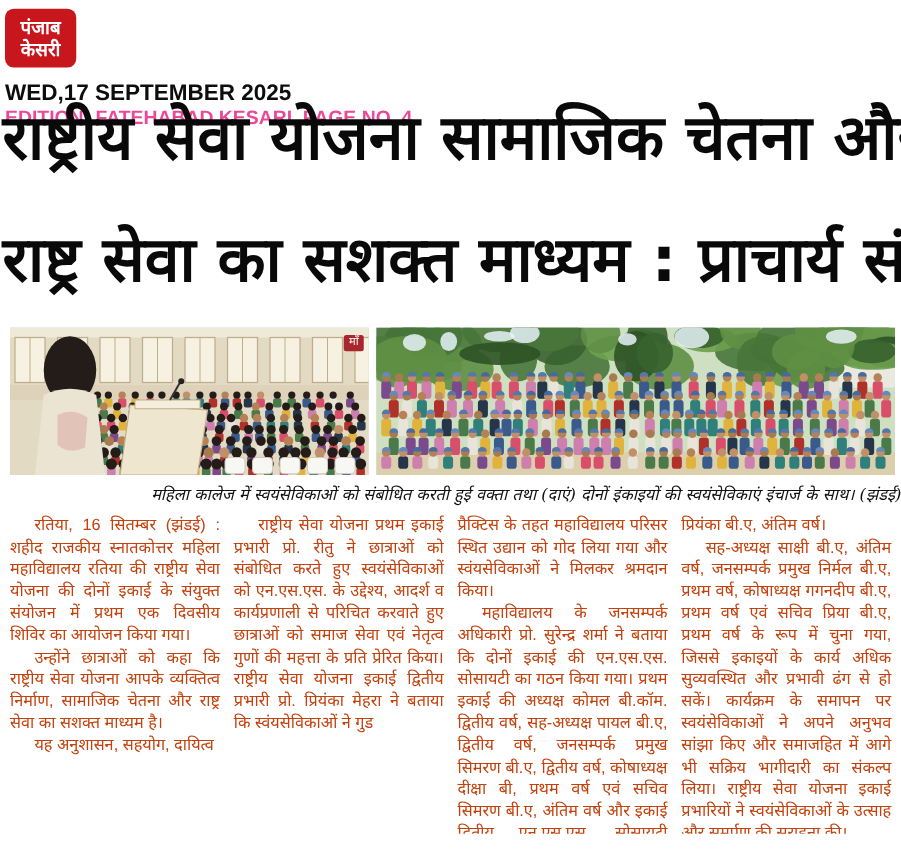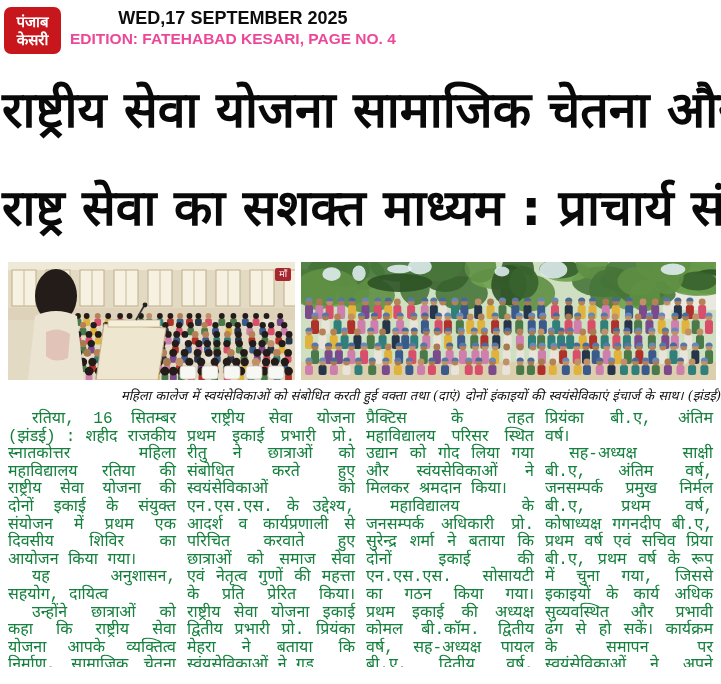--- a/index.html
+++ b/index.html
@@ -1,25 +1,25 @@
 <!DOCTYPE html>
 <html><head>
 <meta charset="utf-8">
 <style>
   :root{ --red:#c8161d; }
   html,body{margin:0;padding:0;background:#ffffff;}
   .page{position:relative;width:721px;height:684px;background:#fff;overflow:hidden;
         font-family:"DejaVu Sans",sans-serif;}
 
   
-  .masthead{display:flex;align-items:flex-start;gap:9px;padding:7px 0 0 4px;height:50px;}
+  .masthead{display:flex;align-items:flex-start;gap:9px;padding:7px 0 0 4px;height:50px;flex-direction:column;}
   .logo{width:57px;height:47px;background:var(--red);border-radius:7px;color:#fff;
         display:flex;flex-direction:column;align-items:center;justify-content:center;
         font-weight:bold;font-size:15px;line-height:1.2;flex:0 0 auto;}
-  .mast-text{padding-top:1px;text-align:center;}
+  .mast-text{padding-top:1px;}
   .date-line{font-family:"Liberation Sans",sans-serif;font-weight:bold;font-size:18px;line-height:21px;color:#0d0d0d;}
   .edition-line{font-family:"Liberation Sans",sans-serif;font-weight:bold;font-size:15.5px;line-height:19px;color:#ec4899;}
 
   
   .headline{margin:4px 2px 0 2px;text-align:center;color:#090909;font-weight:bold;}
   .headline span{display:block;font-size:50px;line-height:98px;white-space:nowrap;}
 
   
   .photos{display:flex;gap:6px;padding:5px 5px 0 8px;}
   .photo{height:118px;position:relative;overflow:hidden;background:#ddd;}
@@ -29,22 +29,22 @@
   .banner{position:absolute;top:6px;right:4px;background:#a8272e;color:#fff;
           font-size:9px;line-height:11px;padding:1px 4px;border-radius:2px;}
 
   
   .caption{font-family:"DejaVu Serif",serif;font-style:italic;font-size:13px;
            text-align:right;margin-top:6px;color:#101010;}
 
   
   .article{display:flex;gap:11px;padding:7px 8px 0 8px;height:256px;overflow:hidden;}
   .col{flex:1;min-width:0;}
-  .col p{margin:0;font-family:Liberation Mono, monospace;font-size:16px;line-height:17.6px;
-         text-align:justify;color:#15803d;}
+  .col p{margin:0;font-family:Liberation Sans, sans-serif;font-size:13px;line-height:17.6px;
+         text-align:justify;color:#c2410c;}
   .col p.ind{text-indent:1.5em;}
 </style>
 </head>
 <body>
 
 <div class="page">
 
   <div class="masthead">
     <div class="logo">
       <span>पंजाब</span>
@@ -923,22 +923,22 @@
           </g>
       </svg>
     </div>
   </div>
 
   <div class="caption">महिला कालेज में स्वयंसेविकाओं को संबोधित करती हुई वक्ता तथा (दाएं) दोनों इंकाइयों की स्वयंसेविकाएं इंचार्ज के साथ। (झंडई)</div>
 
   <div class="article" id="article">
       <div class="col">
         <p class="ind">रतिया, 16 सितम्बर (झंडई) : शहीद राजकीय स्नातकोत्तर महिला महाविद्यालय रतिया की राष्ट्रीय सेवा योजना की दोनों इकाई के संयुक्त संयोजन में प्रथम एक दिवसीय शिविर का आयोजन किया गया।</p>
+        <p class="ind">उन्होंने छात्राओं को कहा कि राष्ट्रीय सेवा योजना आपके व्यक्तित्व निर्माण, सामाजिक चेतना और राष्ट्र सेवा का सशक्त माध्यम है।</p>
         <p class="ind">यह अनुशासन, सहयोग, दायित्व</p>
-        <p class="ind">उन्होंने छात्राओं को कहा कि राष्ट्रीय सेवा योजना आपके व्यक्तित्व निर्माण, सामाजिक चेतना और राष्ट्र सेवा का सशक्त माध्यम है।</p>
       </div>
       <div class="col">
         <p class="ind">राष्ट्रीय सेवा योजना प्रथम इकाई प्रभारी प्रो. रीतु ने छात्राओं को संबोधित करते हुए स्वयंसेविकाओं को एन.एस.एस. के उद्देश्य, आदर्श व कार्यप्रणाली से परिचित करवाते हुए छात्राओं को समाज सेवा एवं नेतृत्व गुणों की महत्ता के प्रति प्रेरित किया। राष्ट्रीय सेवा योजना इकाई द्वितीय प्रभारी प्रो. प्रियंका मेहरा ने बताया कि स्वंयसेविकाओं ने गुड</p>
       </div>
       <div class="col">
         <p>प्रैक्टिस के तहत महाविद्यालय परिसर स्थित उद्यान को गोद लिया गया और स्वंयसेविकाओं ने मिलकर श्रमदान किया।</p>
         <p class="ind">महाविद्यालय के जनसम्पर्क अधिकारी प्रो. सुरेन्द्र शर्मा ने बताया कि दोनों इकाई की एन.एस.एस. सोसायटी का गठन किया गया। प्रथम इकाई की अध्यक्ष कोमल बी.कॉम. द्वितीय वर्ष, सह-अध्यक्ष पायल बी.ए, द्वितीय वर्ष, जनसम्पर्क प्रमुख सिमरण बी.ए, द्वितीय वर्ष, कोषाध्यक्ष दीक्षा बी, प्रथम वर्ष एवं सचिव सिमरण बी.ए, अंतिम वर्ष और इकाई द्वितीय एन.एस.एस. सोसायटी अध्यक्ष</p>
       </div>
       <div class="col">
         <p>प्रियंका बी.ए, अंतिम वर्ष।</p>

